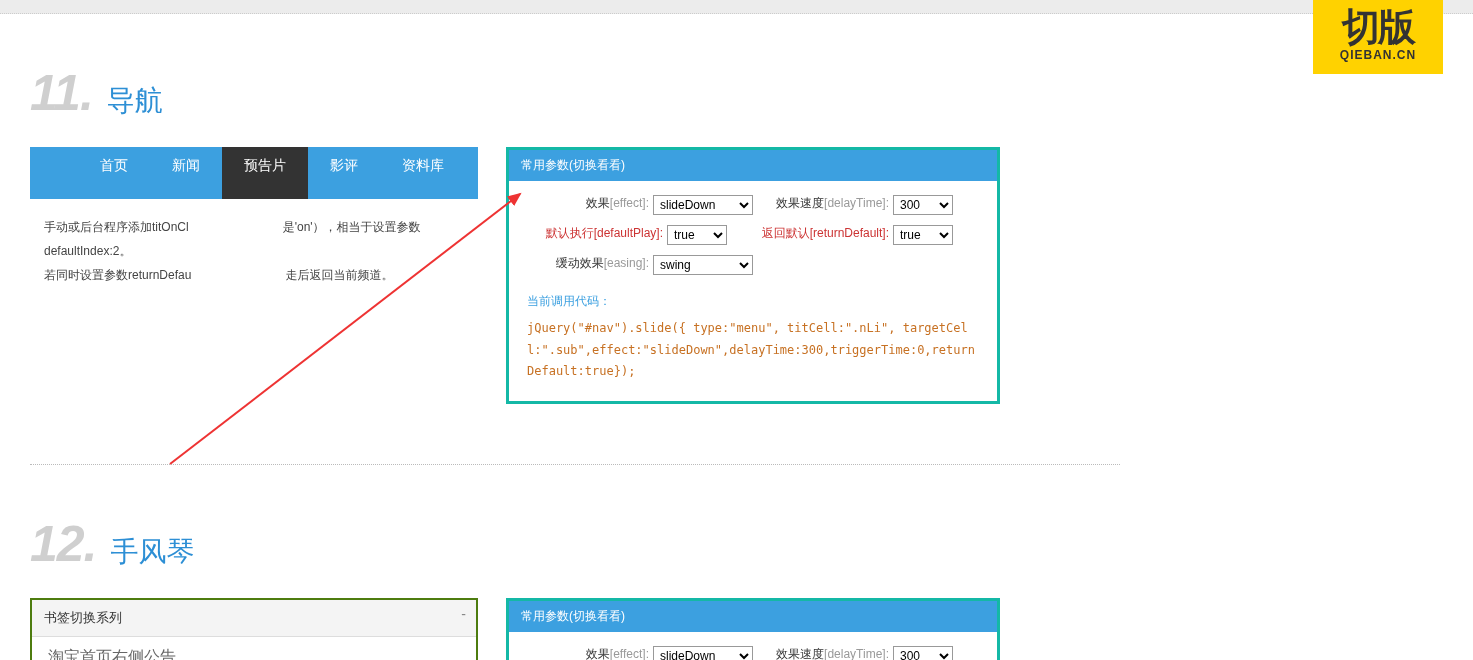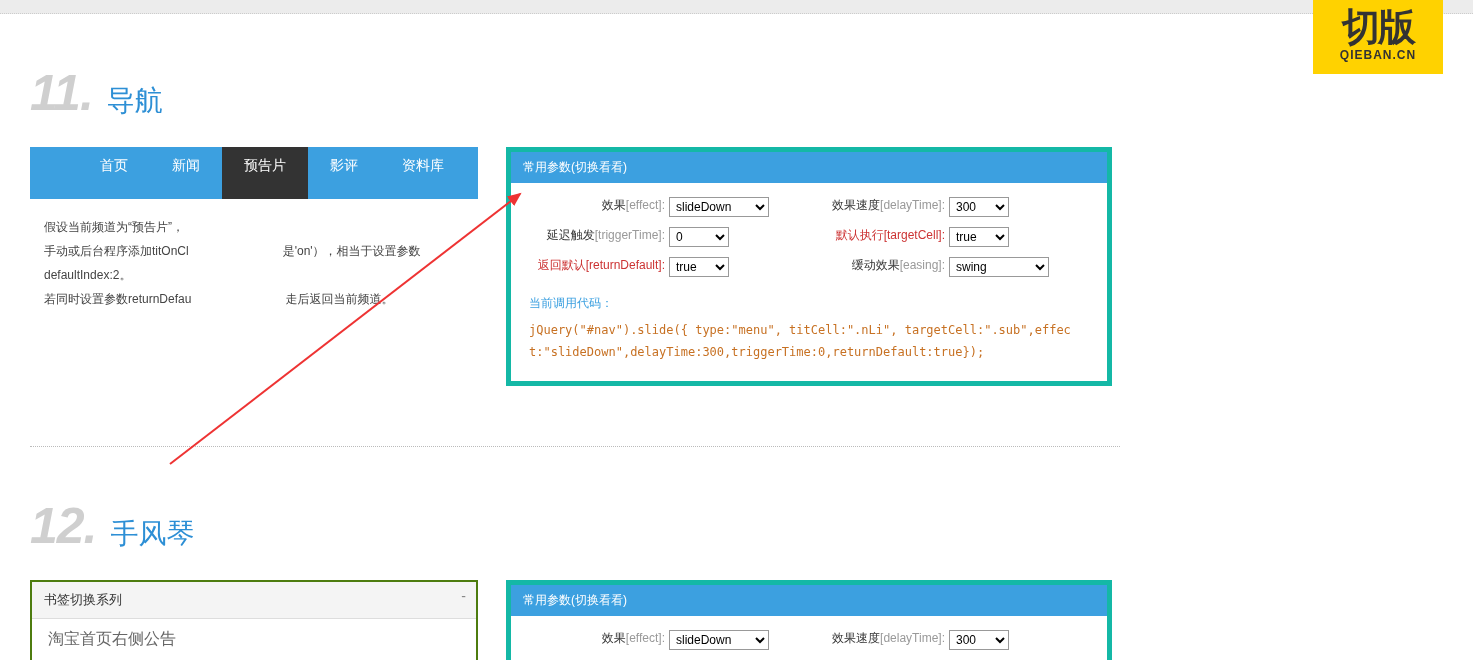--- a/index.html
+++ b/index.html
@@ -7,21 +7,21 @@
 .topbar { height: 14px; background: #ececec; border-bottom: 1px dotted #ccc; }
 .logo { position: absolute; top: 0; right: 30px; width: 130px; height: 74px; background: #ffd200; text-align: center; padding-top: 8px; }
 .logo .big { font-size: 38px; font-weight: 900; letter-spacing: -2px; font-family: "Microsoft YaHei", sans-serif; line-height: 1; }
 .logo .small { font-size: 12px; font-weight: 700; letter-spacing: 1px; margin-top: 2px; }
 .container { max-width: 1090px; margin-left: 30px; padding-top: 50px; }
 .section-title { display: flex; align-items: baseline; margin-bottom: 25px; }
 .section-num { font-size: 50px; font-style: italic; font-weight: 700; color: #cfcfcf; margin-right: 14px; letter-spacing: -1px; }
 .section-name { font-size: 28px; color: #2d8fd5; font-weight: 400; }
 .row { display: flex; gap: 28px; }
 .left-col { width: 448px; }
-.right-col { width: 606px; border: 5px solid #14b8a6; }
+.right-col { width: 494px; border: 3px solid #14b8a6; }
 .nav { display: flex; background: #3ca0e0; height: 52px; position: relative; padding-left: 48px; }
 .nav-item { flex: 0 0 auto; padding: 0 22px; line-height: 36px; color: #fff; font-size: 14px; cursor: pointer; }
 .nav-item.active { background: #333; }
 .desc { padding: 16px 14px; line-height: 2.0; color: #444; font-size: 12px; }
 .panel-hd { background: #3ca0e0; color: #fff; padding: 7px 12px; font-size: 12px; }
 .panel-bd { padding: 14px 18px 18px; }
 .params { display: flex; flex-wrap: wrap; }
 .param { width: 50%; display: flex; align-items: flex-start; margin-bottom: 10px; }
 .param-lbl { width: 140px; text-align: right; font-size: 12px; color: #333; padding-right: 4px; }
 .param-lbl .en { color: #999; }
@@ -67,45 +67,40 @@
     <div class="row">
       <div class="left-col">
         <div class="nav">
           <div class="nav-item">首页</div>
           <div class="nav-item" style="position:relative;">新闻</div>
           <div class="nav-item active">预告片</div>
           <div class="nav-item">影评</div>
           <div class="nav-item">资料库</div>
         </div>
         <div class="desc">
-          <div><span>假设当前频道为“预告片”，</span></div>
           <div><span>手动或后台程序添加titOnCl</span><span style="display:inline-block;width:94px;"></span><span>是'on'），相当于设置参数</span></div>
           <div>defaultIndex:2。</div>
           <div><span>若同时设置参数returnDefau</span><span style="display:inline-block;width:94px;"></span><span>走后返回当前频道。</span></div>
         </div>
       </div>
 
       <div class="right-col">
         <div class="panel-hd">常用参数(切换看看)</div>
         <div class="panel-bd">
           <div class="params" id="params11">
               <div class="param">
                 <div class="param-lbl"><span>效果</span><span class="en">[effect]:</span></div>
                 <select class="sel wide"><option>slideDown</option></select>
               </div>
               <div class="param">
                 <div class="param-lbl"><span>效果速度</span><span class="en">[delayTime]:</span></div>
                 <select class="sel"><option>300</option></select>
               </div>
               <div class="param">
-                <div class="param-lbl"><span>延迟触发</span><span class="en">[triggerTime]:</span></div>
-                <select class="sel"><option>0</option></select>
-              </div>
-              <div class="param">
-                <div class="param-lbl red"><span>默认执行</span><span class="en">[targetCell]:</span></div>
+                <div class="param-lbl red"><span>默认执行</span><span class="en">[defaultPlay]:</span></div>
                 <select class="sel"><option>true</option></select>
               </div>
               <div class="param">
                 <div class="param-lbl red"><span>返回默认</span><span class="en">[returnDefault]:</span></div>
                 <select class="sel"><option>true</option></select>
               </div>
               <div class="param">
                 <div class="param-lbl"><span>缓动效果</span><span class="en">[easing]:</span></div>
                 <select class="sel wide"><option>swing</option></select>
               </div>

